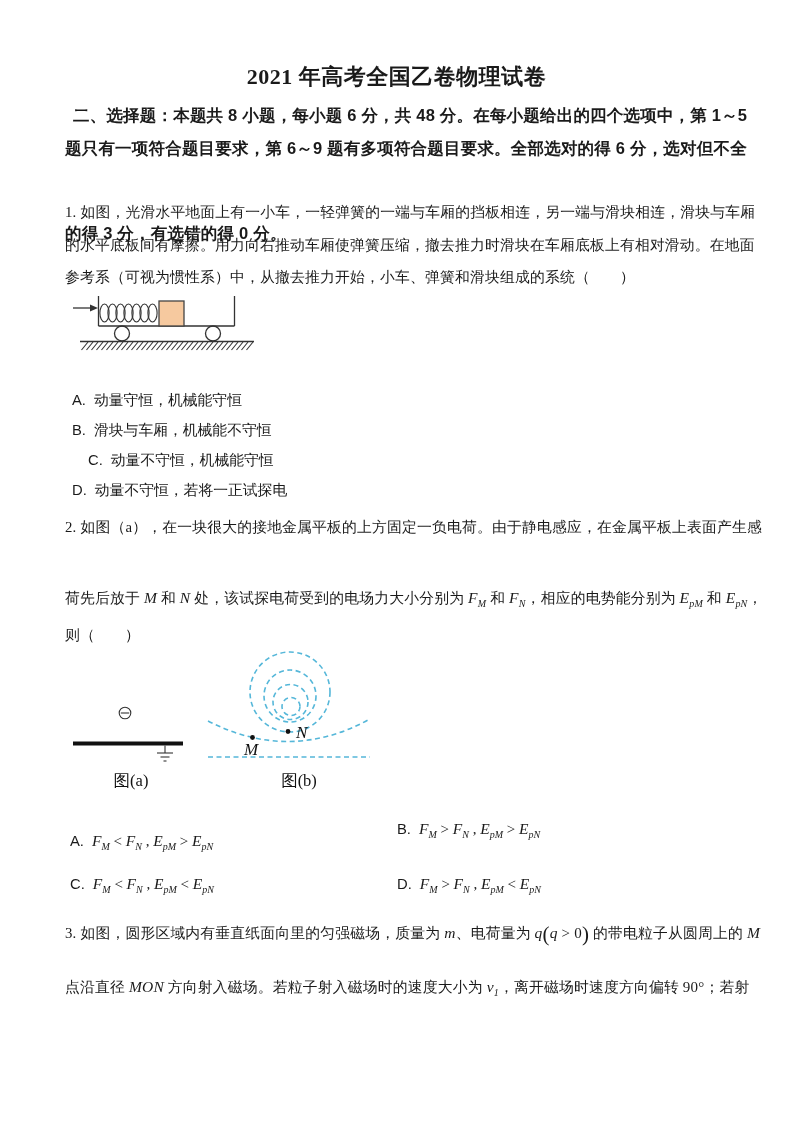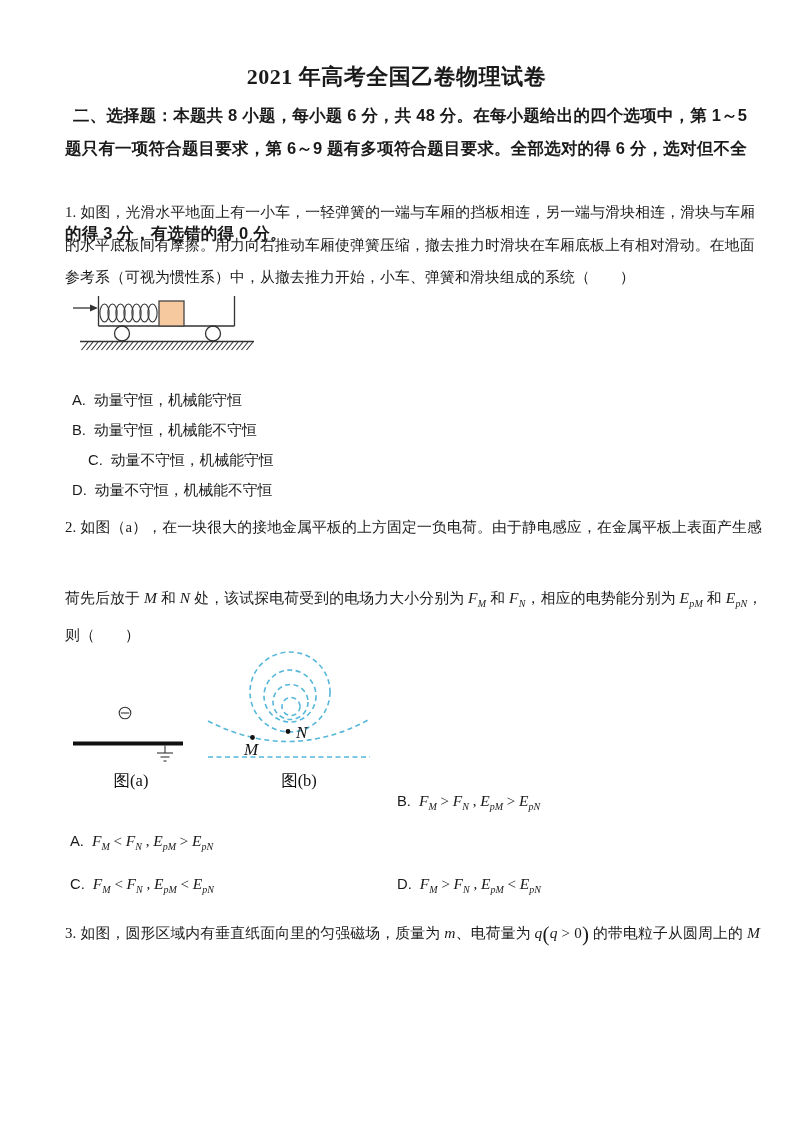--- a/index.html
+++ b/index.html
@@ -109,27 +109,27 @@
         <line x1="243" y1="342" x2="236.5" y2="350"></line>
         <line x1="248" y1="342" x2="241.5" y2="350"></line>
         <line x1="253" y1="342" x2="246.5" y2="350"></line>
       </g>
   </svg>
 
   <div class="abs opt" style="top:391px;left:72px;">
     <span class="lbl">A.</span><span>动量守恒，机械能守恒</span>
   </div>
   <div class="abs opt" style="top:421px;left:72px;">
-    <span class="lbl">B.</span><span>动量守恒，机械能不守恒</span>
+    <span class="lbl">B.</span><span>滑块与车厢，机械能不守恒</span>
   </div>
   <div class="abs opt" style="top:451px;left:72px;margin-left:16px;">
     <span class="lbl">C.</span><span>动量不守恒，机械能守恒</span>
   </div>
   <div class="abs opt" style="top:481px;left:72px;">
-    <span class="lbl">D.</span><span>动量不守恒，机械能不守恒</span>
+    <span class="lbl">D.</span><span>动量不守恒，若将一正试探电</span>
   </div>
 
   <div class="abs body-line" style="top:518px;left:65px;">2. 如图（a），在一块很大的接地金属平板的上方固定一负电荷。由于静电感应，在金属平板上表面产生感</div>
   <div class="abs body-line" style="top:589px;left:65px;"><span class="cjk">荷先后放于 </span><span class="math-var">M</span><span class="cjk"> 和 </span><span class="math-var">N</span><span class="cjk"> 处，该试探电荷受到的电场力大小分别为 </span><span class="math-var">F</span><sub class="math-sub">M</sub><span class="cjk"> 和 </span><span class="math-var">F</span><sub class="math-sub">N</sub><span class="cjk">，相应的电势能分别为 </span><span class="math-var">E</span><sub class="math-sub">pM</sub><span class="cjk"> 和 </span><span class="math-var">E</span><sub class="math-sub">pN</sub><span class="cjk">，</span></div>
   <div class="abs body-line" style="top:626px;left:65px;">则（　　）</div>
 
   <svg class="abs" style="top:645px;left:60px;" width="330" height="150" viewBox="60 645 330 150">
     <g>
       <circle class="thin" cx="125" cy="713" r="5.8" stroke-width="1.4"></circle>
       <line class="thin" x1="120.8" y1="713" x2="129.2" y2="713" stroke-width="1.4"></line>
@@ -157,29 +157,30 @@
     <circle cx="252.5" cy="737.5" r="2.4" fill="#111"></circle>
     <circle cx="288" cy="731.5" r="2.4" fill="#111"></circle>
     <text x="244" y="755" class="ptlabel">M</text>
     <text x="296" y="738" class="ptlabel">N</text>
     <text x="299" y="786" text-anchor="middle" class="figlabel">图(b)</text>
   </svg>
 
   <div class="abs opt" style="top:832px;left:70px;text-align:right;">
     <span class="lbl">A.</span><span><span class="math-var">F</span><sub class="math-sub">M</sub><span class="math-rm"> &lt; </span><span class="math-var">F</span><sub class="math-sub">N</sub><span class="math-rm"> , </span><span class="math-var">E</span><sub class="math-sub">pM</sub><span class="math-rm"> &gt; </span><span class="math-var">E</span><sub class="math-sub">pN</sub></span>
   </div>
-  <div class="abs opt" style="top:792px;left:397px;">
+  <div class="abs opt" style="top:820px;left:397px;">
     <span class="lbl">B.</span><span><span class="math-var">F</span><sub class="math-sub">M</sub><span class="math-rm"> &gt; </span><span class="math-var">F</span><sub class="math-sub">N</sub><span class="math-rm"> , </span><span class="math-var">E</span><sub class="math-sub">pM</sub><span class="math-rm"> &gt; </span><span class="math-var">E</span><sub class="math-sub">pN</sub></span>
   </div>
   <div class="abs opt" style="top:875px;left:70px;">
     <span class="lbl">C.</span><span><span class="math-var">F</span><sub class="math-sub">M</sub><span class="math-rm"> &lt; </span><span class="math-var">F</span><sub class="math-sub">N</sub><span class="math-rm"> , </span><span class="math-var">E</span><sub class="math-sub">pM</sub><span class="math-rm"> &lt; </span><span class="math-var">E</span><sub class="math-sub">pN</sub></span>
   </div>
   <div class="abs opt" style="top:875px;left:397px;text-align:right;">
     <span class="lbl">D.</span><span><span class="math-var">F</span><sub class="math-sub">M</sub><span class="math-rm"> &gt; </span><span class="math-var">F</span><sub class="math-sub">N</sub><span class="math-rm"> , </span><span class="math-var">E</span><sub class="math-sub">pM</sub><span class="math-rm"> &lt; </span><span class="math-var">E</span><sub class="math-sub">pN</sub></span>
   </div>
 
   <div class="abs body-line" style="top:922px;left:65px;"><span class="cjk">3. 如图，圆形区域内有垂直纸面向里的匀强磁场，质量为 </span><span class="math-var">m</span><span class="cjk">、电荷量为 </span><span class="math-var">q</span><span class="big-paren">(</span><span class="math-var">q</span><span class="math-rm"> &gt; 0</span><span class="big-paren">)</span><span class="cjk"> 的带电粒子从圆周上的 </span><span class="math-var">M</span></div>
+  <div class="abs body-line" style="top:978px;left:65px;"><span class="cjk">点沿直径 </span><span class="math-var">MON</span><span class="cjk"> 方向射入磁场。若粒子射入磁场时的速度大小为 </span><span class="math-var">v</span><sub class="math-sub">1</sub><span class="cjk">，离开磁场时速度方向偏转 </span><span class="math-rm">90°</span><span class="cjk">；若射</span></div>
 
   <div class="abs footer" style="top:1098px;left:0;">
     <span>第1页</span><span class="sep">|</span><span>共9页</span>
   </div>
 
 </div>
 
 </body></html>

